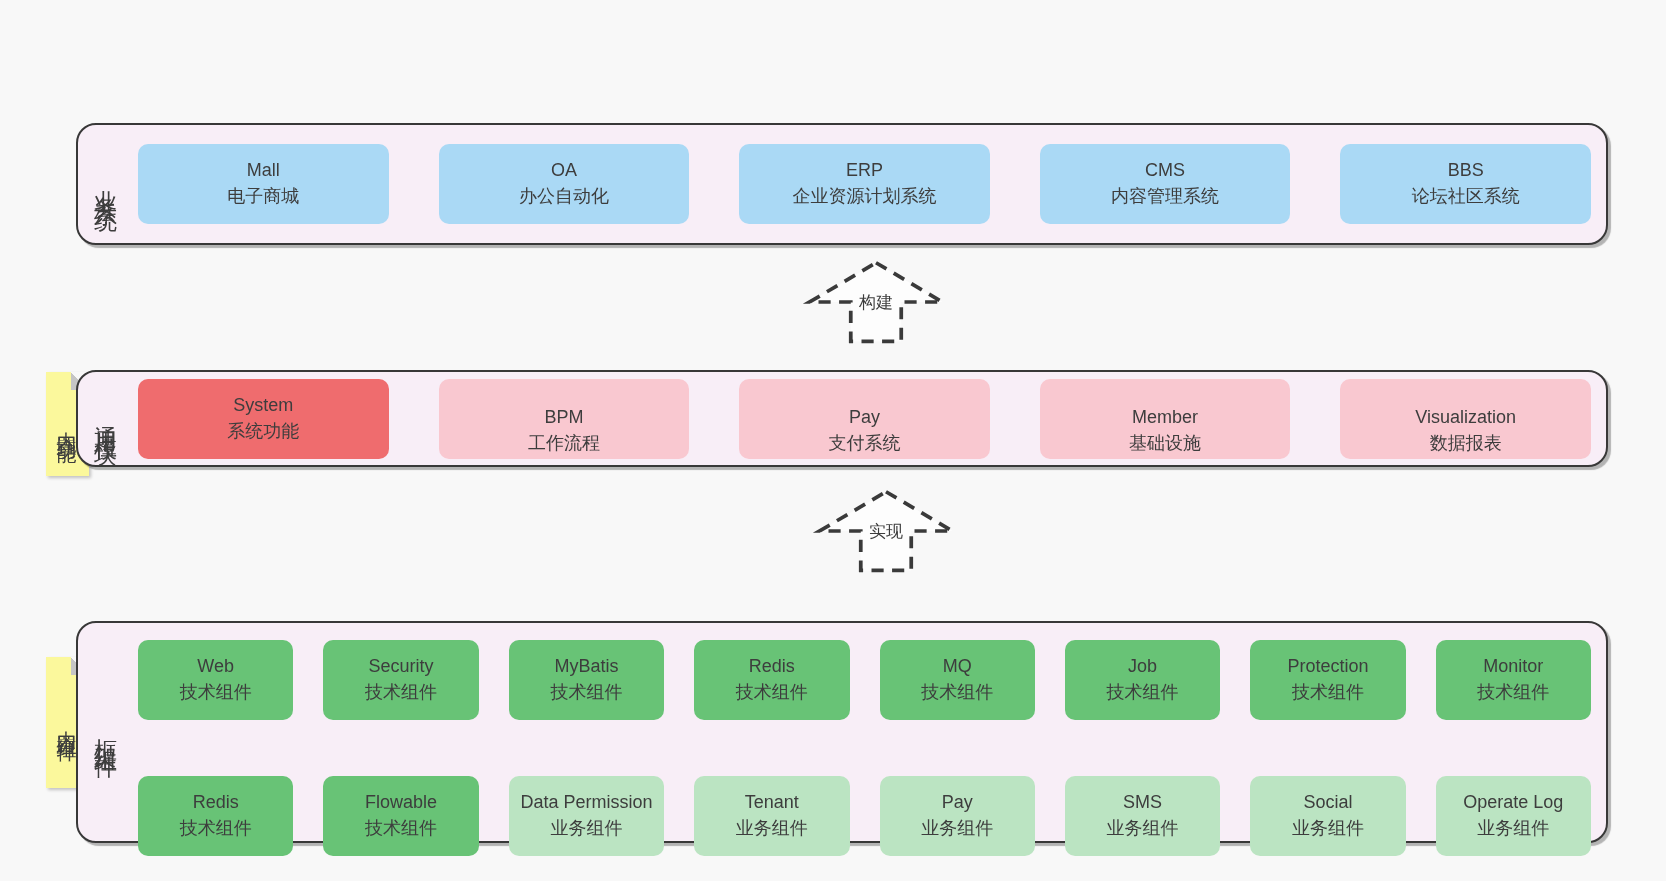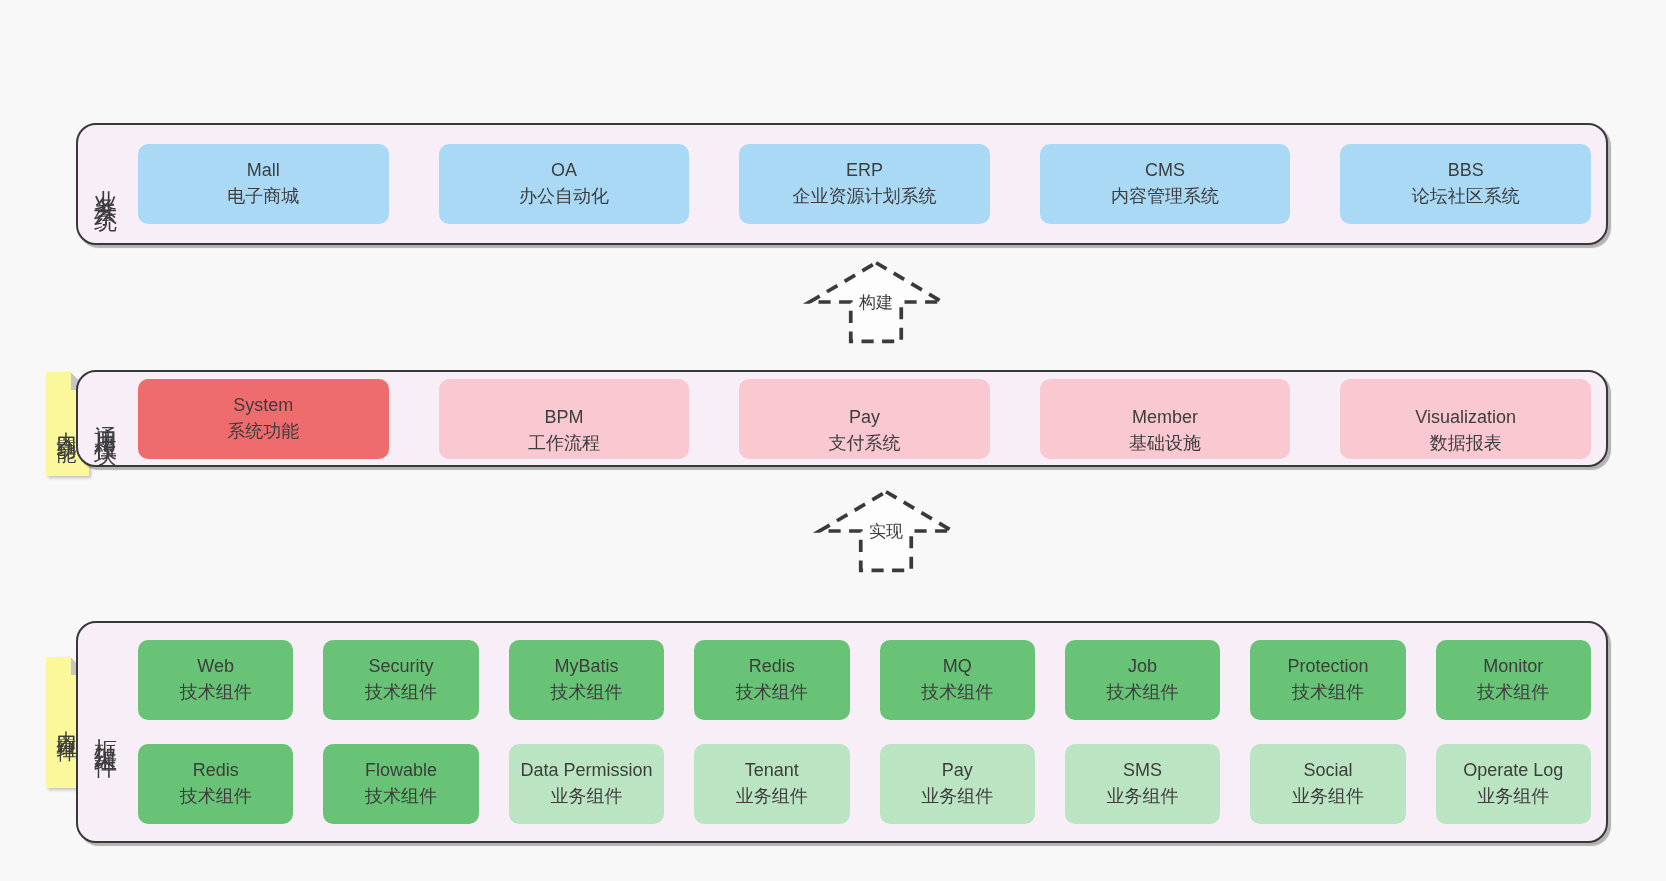--- a/index.html
+++ b/index.html
@@ -50,22 +50,22 @@
     text-align: center;
     color: var(--text, #3d3d3d);
     font-size: 18px;
     line-height: 1.42;
     padding: 2px 4px;
     box-sizing: border-box;
   }
   .box.blue       { background: var(--box_blue, #aad9f5); }
   .box.red        { background: var(--box_red, #ef6c6e); }
   .box.pink       { background: var(--box_pink, #f9c8d0); justify-content: flex-end; }
-  .box.green      { background: var(--box_green, #68c376); }
-  .box.lightgreen { background: var(--box_green_light, #bbe4c2); }
+  .box.green      { background: var(--box_green, #68c376); margin-top: 32px; }
+  .box.lightgreen { background: var(--box_green_light, #bbe4c2); margin-top: 32px; }
 
   
   .sticky {
     position: absolute;
     left: 46px; width: 43px;
     background: var(--sticky_bg, #fbf89c);
     box-shadow: 2px 2px 3px rgba(0,0,0,0.22);
     display: flex; align-items: center; justify-content: center;
   }
   .sticky .fold {

